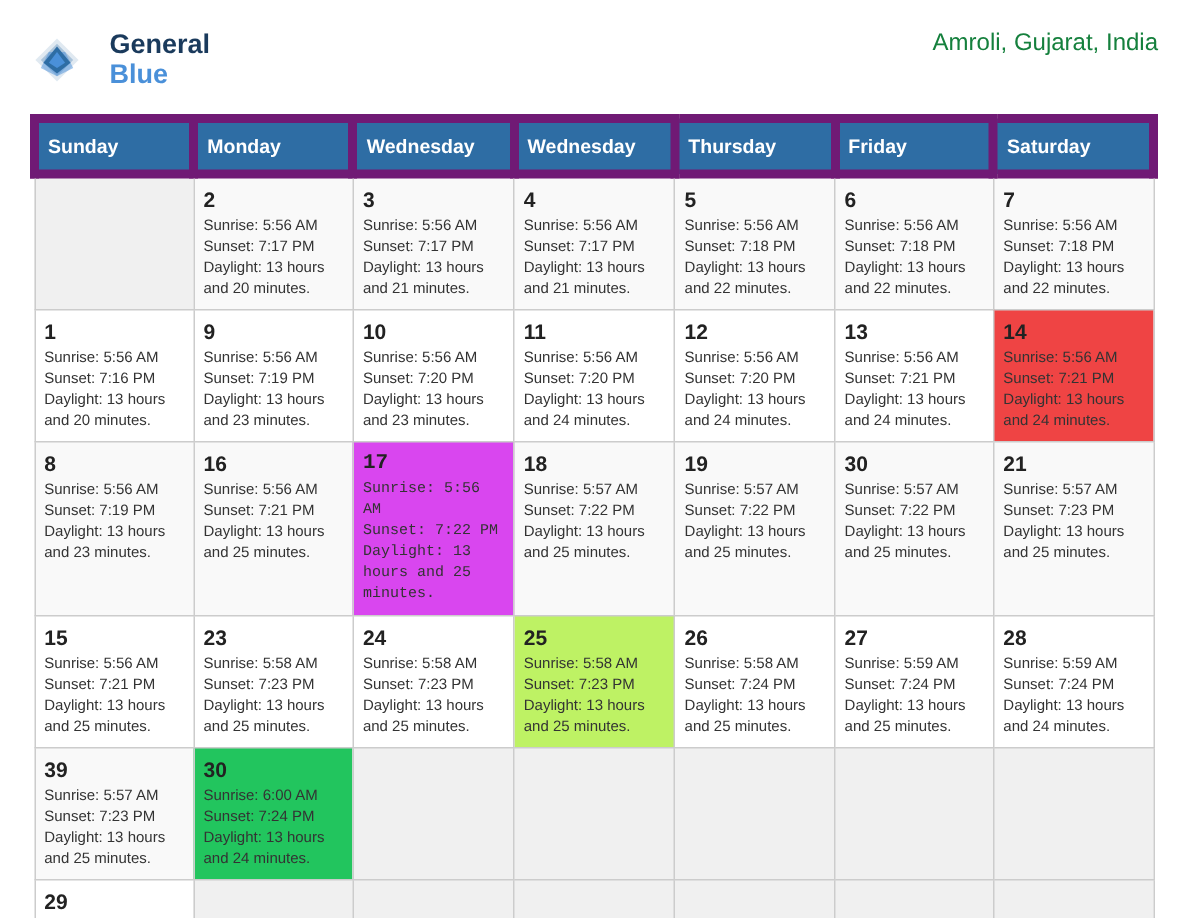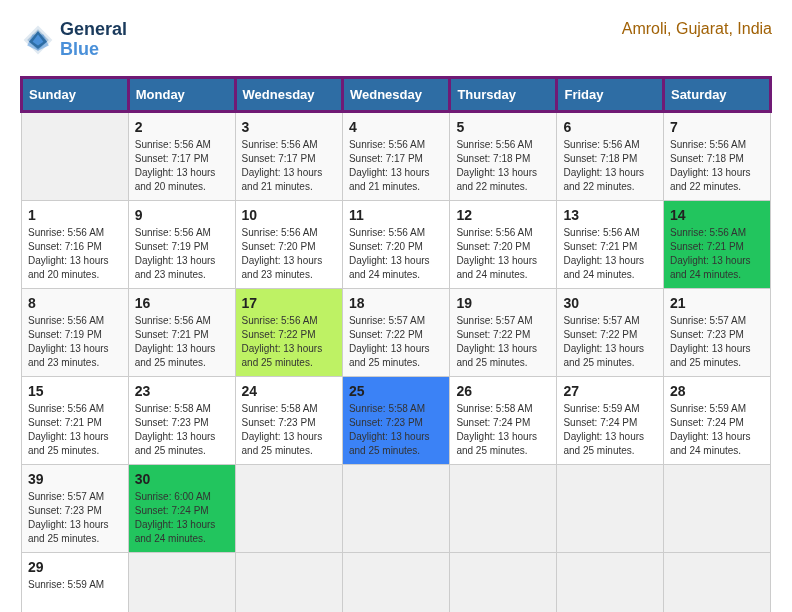--- a/index.html
+++ b/index.html
@@ -12,21 +12,21 @@
     }
     .header {
       display: flex;
       justify-content: space-between;
       align-items: flex-start;
       margin-bottom: 16px;
     }
     .logo {
       display: flex;
       align-items: center;
-      gap: 4px;
+      gap: 17px;
     }
     .logo-text {
       font-size: 18px;
       font-weight: bold;
       color: #1a3a5c;
       line-height: 1.1;
     }
     .logo-text span {
       color: #4a90d9;
     }
@@ -37,36 +37,36 @@
     .title-block {
       text-align: right;
     }
     .title-block h1 {
       font-size: 32px;
       color: #1a3a5c;
       font-weight: bold;
     }
     .title-block h2 {
       font-size: 16px;
-      color: #a16207;
+      color: #15803d;
       font-weight: normal;
     }
     .calendar {
       width: 100%;
       border-collapse: collapse;
       font-size: 11px;
     }
     .calendar thead th {
       background-color: #2e6da4;
       color: #fff;
       padding: 8px 6px;
       text-align: left;
       font-size: 13px;
       font-weight: bold;
-      border: 3px solid #701a75;
+      border: 6px solid #701a75;
     }
     .calendar tbody td {
       border: 1px solid #ccc;
       vertical-align: top;
       padding: 6px 6px;
       width: 108px;
       min-height: 80px;
       background: #fff;
     }
     .calendar tbody tr:nth-child(odd) td {
@@ -222,21 +222,21 @@
         </div>
       </td>
         <td style="background: rgb(255, 255, 255);">
         <span class="day-num">13</span>
         <div class="day-info">
           <div>Sunrise: 5:56 AM</div>
           <div>Sunset: 7:21 PM</div>
           <div>Daylight: 13 hours and 24 minutes.</div>
         </div>
       </td>
-        <td style="background: #22c55e;">
+        <td style="background: #ef4444;">
         <span class="day-num">14</span>
         <div class="day-info">
           <div>Sunrise: 5:56 AM</div>
           <div>Sunset: 7:21 PM</div>
           <div>Daylight: 13 hours and 24 minutes.</div>
         </div>
       </td>
       </tr>
       <tr class="week-row">
         <td style="background: rgb(249, 249, 249);">
@@ -248,87 +248,87 @@
         </div>
       </td>
         <td style="background: rgb(249, 249, 249);">
         <span class="day-num">16</span>
         <div class="day-info">
           <div>Sunrise: 5:56 AM</div>
           <div>Sunset: 7:21 PM</div>
           <div>Daylight: 13 hours and 25 minutes.</div>
         </div>
       </td>
+        <td style="background: #d946ef; font-family: Liberation Mono, monospace;">
+        <span class="day-num">17</span>
+        <div class="day-info">
+          <div>Sunrise: 5:56 AM</div>
+          <div>Sunset: 7:22 PM</div>
+          <div>Daylight: 13 hours and 25 minutes.</div>
+        </div>
+      </td>
+        <td style="background: rgb(249, 249, 249);">
+        <span class="day-num">18</span>
+        <div class="day-info">
+          <div>Sunrise: 5:57 AM</div>
+          <div>Sunset: 7:22 PM</div>
+          <div>Daylight: 13 hours and 25 minutes.</div>
+        </div>
+      </td>
+        <td style="background: rgb(249, 249, 249);">
+        <span class="day-num">19</span>
+        <div class="day-info">
+          <div>Sunrise: 5:57 AM</div>
+          <div>Sunset: 7:22 PM</div>
+          <div>Daylight: 13 hours and 25 minutes.</div>
+        </div>
+      </td>
+        <td style="background: rgb(249, 249, 249);">
+        <span class="day-num">30</span>
+        <div class="day-info">
+          <div>Sunrise: 5:57 AM</div>
+          <div>Sunset: 7:22 PM</div>
+          <div>Daylight: 13 hours and 25 minutes.</div>
+        </div>
+      </td>
+        <td style="background: rgb(249, 249, 249);">
+        <span class="day-num">21</span>
+        <div class="day-info">
+          <div>Sunrise: 5:57 AM</div>
+          <div>Sunset: 7:23 PM</div>
+          <div>Daylight: 13 hours and 25 minutes.</div>
+        </div>
+      </td>
+      </tr>
+      <tr class="week-row">
+        <td style="background: rgb(255, 255, 255);">
+        <span class="day-num">15</span>
+        <div class="day-info">
+          <div>Sunrise: 5:56 AM</div>
+          <div>Sunset: 7:21 PM</div>
+          <div>Daylight: 13 hours and 25 minutes.</div>
+        </div>
+      </td>
+        <td style="background: rgb(255, 255, 255);">
+        <span class="day-num">23</span>
+        <div class="day-info">
+          <div>Sunrise: 5:58 AM</div>
+          <div>Sunset: 7:23 PM</div>
+          <div>Daylight: 13 hours and 25 minutes.</div>
+        </div>
+      </td>
+        <td style="background: rgb(255, 255, 255);">
+        <span class="day-num">24</span>
+        <div class="day-info">
+          <div>Sunrise: 5:58 AM</div>
+          <div>Sunset: 7:23 PM</div>
+          <div>Daylight: 13 hours and 25 minutes.</div>
+        </div>
+      </td>
         <td style="background: #bef264;">
-        <span class="day-num">17</span>
-        <div class="day-info">
-          <div>Sunrise: 5:56 AM</div>
-          <div>Sunset: 7:22 PM</div>
-          <div>Daylight: 13 hours and 25 minutes.</div>
-        </div>
-      </td>
-        <td style="background: rgb(249, 249, 249);">
-        <span class="day-num">18</span>
-        <div class="day-info">
-          <div>Sunrise: 5:57 AM</div>
-          <div>Sunset: 7:22 PM</div>
-          <div>Daylight: 13 hours and 25 minutes.</div>
-        </div>
-      </td>
-        <td style="background: rgb(249, 249, 249);">
-        <span class="day-num">19</span>
-        <div class="day-info">
-          <div>Sunrise: 5:57 AM</div>
-          <div>Sunset: 7:22 PM</div>
-          <div>Daylight: 13 hours and 25 minutes.</div>
-        </div>
-      </td>
-        <td style="background: rgb(249, 249, 249);">
-        <span class="day-num">30</span>
-        <div class="day-info">
-          <div>Sunrise: 5:57 AM</div>
-          <div>Sunset: 7:22 PM</div>
-          <div>Daylight: 13 hours and 25 minutes.</div>
-        </div>
-      </td>
-        <td style="background: rgb(249, 249, 249);">
-        <span class="day-num">21</span>
-        <div class="day-info">
-          <div>Sunrise: 5:57 AM</div>
-          <div>Sunset: 7:23 PM</div>
-          <div>Daylight: 13 hours and 25 minutes.</div>
-        </div>
-      </td>
-      </tr>
-      <tr class="week-row">
-        <td style="background: rgb(255, 255, 255);">
-        <span class="day-num">15</span>
-        <div class="day-info">
-          <div>Sunrise: 5:56 AM</div>
-          <div>Sunset: 7:21 PM</div>
-          <div>Daylight: 13 hours and 25 minutes.</div>
-        </div>
-      </td>
-        <td style="background: rgb(255, 255, 255);">
-        <span class="day-num">23</span>
-        <div class="day-info">
-          <div>Sunrise: 5:58 AM</div>
-          <div>Sunset: 7:23 PM</div>
-          <div>Daylight: 13 hours and 25 minutes.</div>
-        </div>
-      </td>
-        <td style="background: rgb(255, 255, 255);">
-        <span class="day-num">24</span>
-        <div class="day-info">
-          <div>Sunrise: 5:58 AM</div>
-          <div>Sunset: 7:23 PM</div>
-          <div>Daylight: 13 hours and 25 minutes.</div>
-        </div>
-      </td>
-        <td style="background: #3b82f6;">
         <span class="day-num">25</span>
         <div class="day-info">
           <div>Sunrise: 5:58 AM</div>
           <div>Sunset: 7:23 PM</div>
           <div>Daylight: 13 hours and 25 minutes.</div>
         </div>
       </td>
         <td style="background: rgb(255, 255, 255);">
         <span class="day-num">26</span>
         <div class="day-info">

